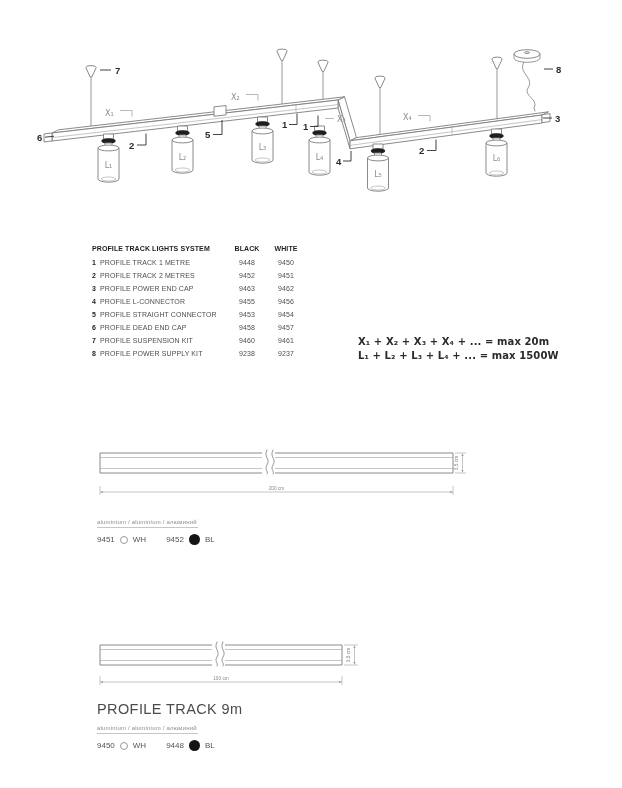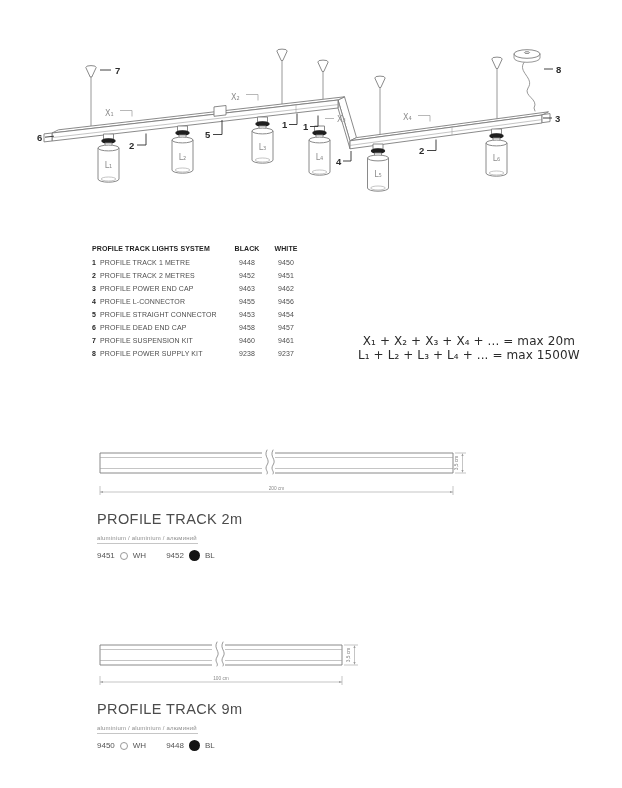--- a/index.html
+++ b/index.html
@@ -18,21 +18,21 @@
   .dark{fill:#1f1f1f;stroke:none;}
 
   .parts-table{position:absolute;left:92px;top:241px;width:214px;font-size:7px;letter-spacing:0.1px;}
   .thead,.trow{display:grid;grid-template-columns:136px 38px 40px;align-items:center;}
   .thead{height:15px;font-weight:bold;color:#1f1f1f;}
   .trow{height:12.95px;color:#4e4e4e;}
   .td-c{text-align:center;}
   .rnum{font-weight:bold;color:#1f1f1f;display:inline-block;min-width:6px;}
 
   .formulas{position:absolute;left:358px;top:335px;font-family:"DejaVu Sans",sans-serif;
-            font-size:12px;font-weight:normal;color:#2b2b2b;line-height:13.5px;letter-spacing:0.1px;text-align:center;}
+            font-size:10px;font-weight:bold;color:#2b2b2b;line-height:13.5px;letter-spacing:0.1px;}
 
   .product{position:absolute;left:97px;width:280px;}
   .p-title{font-size:14.5px;color:#4c4c4c;letter-spacing:0.4px;}
   .p-mat{margin-top:8px;font-size:6px;color:#8f8f8f;letter-spacing:0.2px;}
   .p-rule{margin-top:2px;width:101px;height:1px;background:#c6c6c6;}
   .p-codes{margin-top:6px;display:flex;align-items:center;gap:5px;font-size:8px;color:#555555;}
   .sw-wh{width:8px;height:8px;border:1px solid #9a9a9a;border-radius:50%;box-sizing:border-box;}
   .sw-bl{width:11px;height:11px;background:#141414;border-radius:50%;}
   .gap{display:inline-block;width:10px;}
 </style>
@@ -256,21 +256,20 @@
       <line class="thin" x1="10" y1="41" x2="10" y2="50"></line>
       <line class="thin" x1="363" y1="41" x2="363" y2="50"></line>
       <line class="thin" x1="10" y1="47" x2="363" y2="47"></line>
       <polygon fill="#9d9d9d" points="13,45.9 13,48.1 10.3,47"></polygon>
       <polygon fill="#9d9d9d" points="360,45.9 360,48.1 362.7,47"></polygon>
       <text class="dimtext" x="186.5" y="44.5" text-anchor="middle">200 cm</text>
     </g>
   </svg>
 
   <div class="product" style="top:511px;">
-    <div class="p-title">PROFILE TRACK 2m</div>
     <div class="p-mat">aluminium / aluminium / алюминий</div>
     <div class="p-rule"></div>
     <div class="p-codes">
       <span>9451</span>
       <span class="sw-wh"></span>
       <span>WH</span>
       <span class="gap"></span>
       <span>9452</span>
       <span class="sw-bl"></span>
       <span>BL</span>

